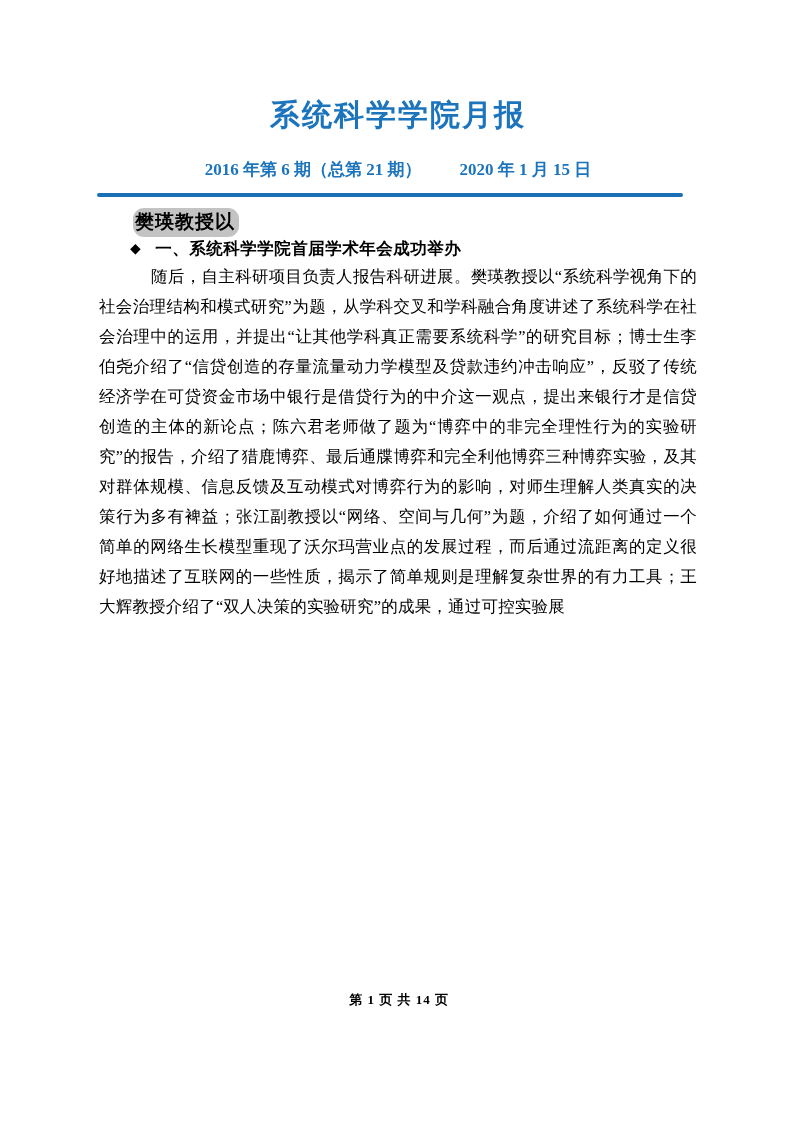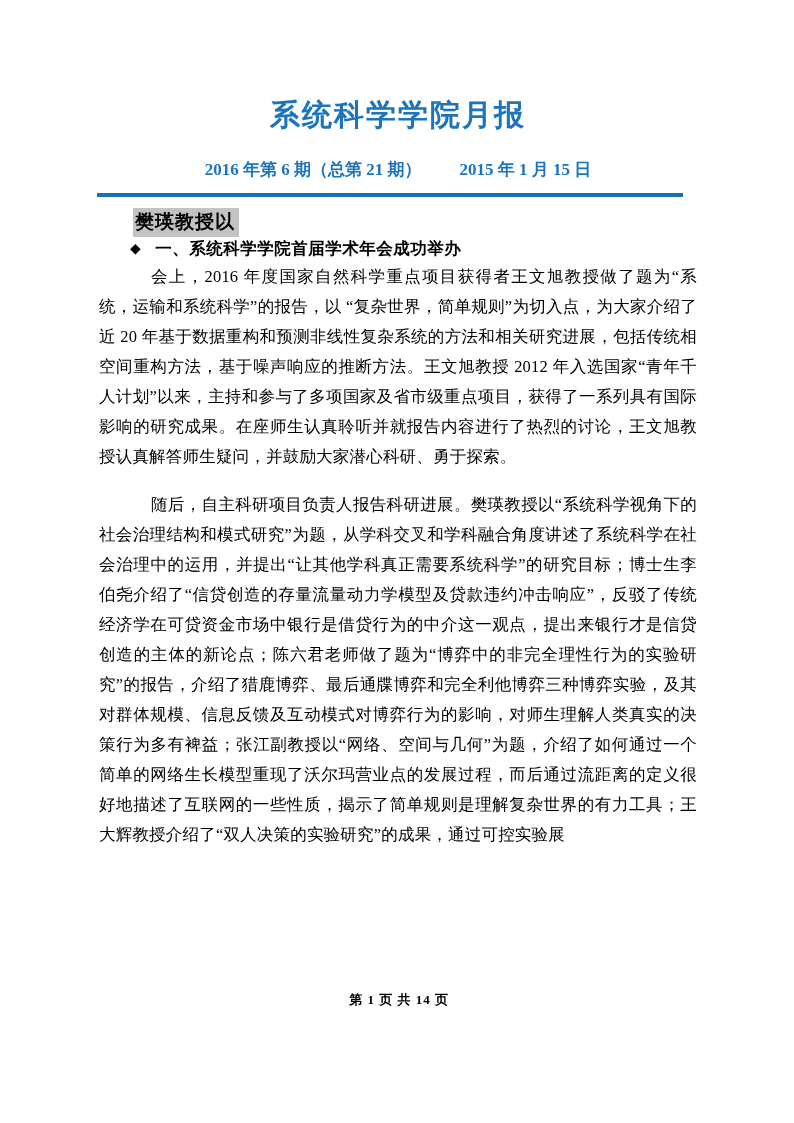--- a/index.html
+++ b/index.html
@@ -1,15 +1,15 @@
 <!DOCTYPE html>
 <html><head>
 <meta charset="utf-8">
 <style>
-  * { margin: 0; padding: 0; box-sizing: border-box; }
+  * { margin: 0; padding: 0; box-sizing: border-box; border-radius: 11px; }
   html, body { background: #ffffff; }
   .page {
     position: relative;
     width: 794px;
     height: 1123px;
     margin: 0 auto;
     background: #ffffff;
     overflow: hidden;
     font-family: "Liberation Serif", "DejaVu Serif", serif;
     color: #000000;
@@ -91,34 +91,33 @@
 </style>
 </head>
 <body>
 
 <div class="page">
   <div class="content">
 
     <div class="doc-title">系统科学学院月报</div>
 
     <div class="issue-line">
-      <span class="issue">2016 年第 6 期（总第 21 期）</span><span>2015 年 1 月 15 日</span>
+      <span class="issue">2016 年第 6 期（总第 21 期）</span><span>2020 年 1 月 15 日</span>
     </div>
 
     <div class="title-rule"></div>
 
     <div class="section-heading-row">
       <span class="section-heading">樊瑛教授以</span>
     </div>
 
     <div class="article-heading">
       <span class="bullet">◆</span><span>一、系统科学学院首届学术年会成功举办</span>
     </div>
 
     <div class="body-text">
-      <p>会上，2016 年度国家自然科学重点项目获得者王文旭教授做了题为“系统，运输和系统科学”的报告，以 “复杂世界，简单规则”为切入点，为大家介绍了近 20 年基于数据重构和预测非线性复杂系统的方法和相关研究进展，包括传统相空间重构方法，基于噪声响应的推断方法。王文旭教授 2012 年入选国家“青年千人计划”以来，主持和参与了多项国家及省市级重点项目，获得了一系列具有国际影响的研究成果。在座师生认真聆听并就报告内容进行了热烈的讨论，王文旭教授认真解答师生疑问，并鼓励大家潜心科研、勇于探索。</p>
       <p>随后，自主科研项目负责人报告科研进展。樊瑛教授以“系统科学视角下的社会治理结构和模式研究”为题，从学科交叉和学科融合角度讲述了系统科学在社会治理中的运用，并提出“让其他学科真正需要系统科学”的研究目标；博士生李伯尧介绍了“信贷创造的存量流量动力学模型及贷款违约冲击响应”，反驳了传统经济学在可贷资金市场中银行是借贷行为的中介这一观点，提出来银行才是信贷创造的主体的新论点；陈六君老师做了题为“博弈中的非完全理性行为的实验研究”的报告，介绍了猎鹿博弈、最后通牒博弈和完全利他博弈三种博弈实验，及其对群体规模、信息反馈及互动模式对博弈行为的影响，对师生理解人类真实的决策行为多有裨益；张江副教授以“网络、空间与几何”为题，介绍了如何通过一个简单的网络生长模型重现了沃尔玛营业点的发展过程，而后通过流距离的定义很好地描述了互联网的一些性质，揭示了简单规则是理解复杂世界的有力工具；王大辉教授介绍了“双人决策的实验研究”的成果，通过可控实验展</p>
     </div>
 
   </div>
 
   <div class="footer">第 1 页  共 14 页</div>
 </div>
 
 </body></html>

